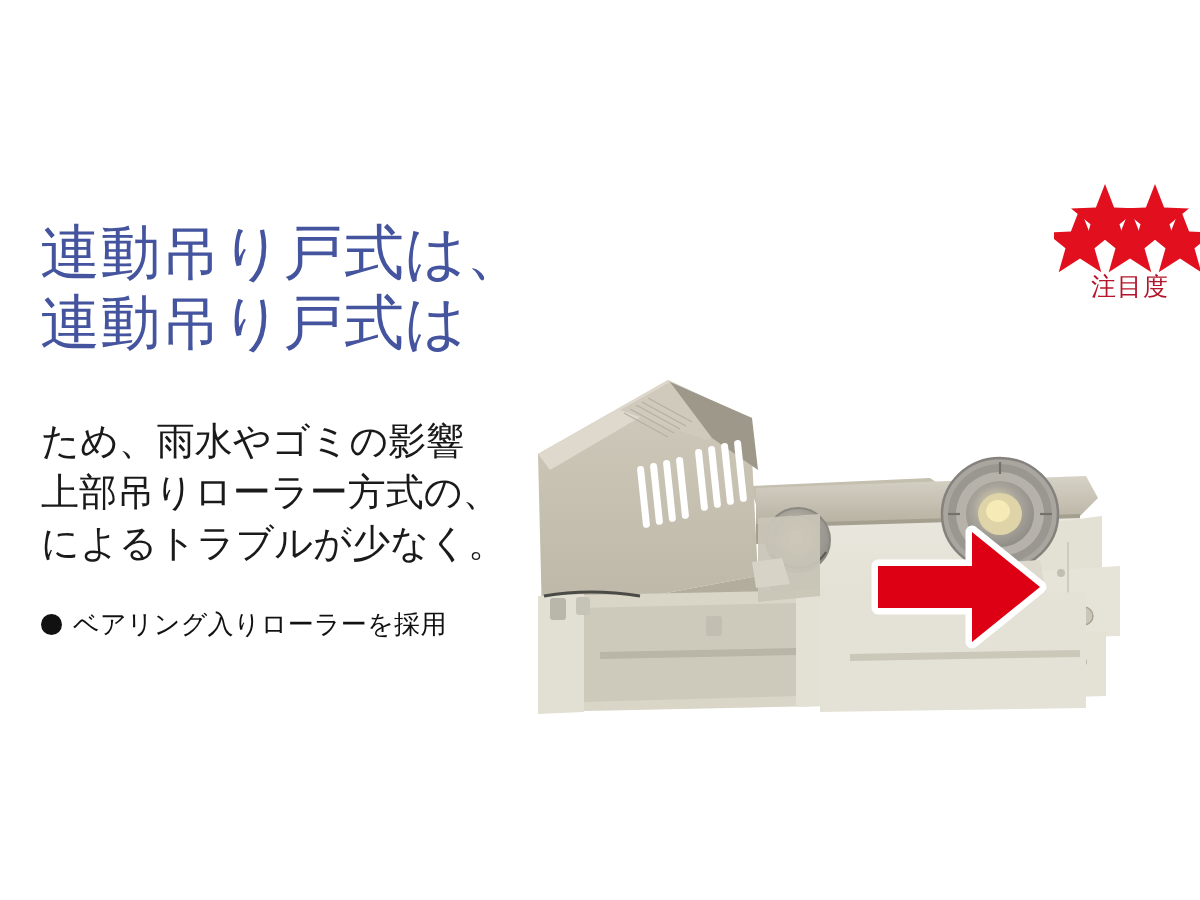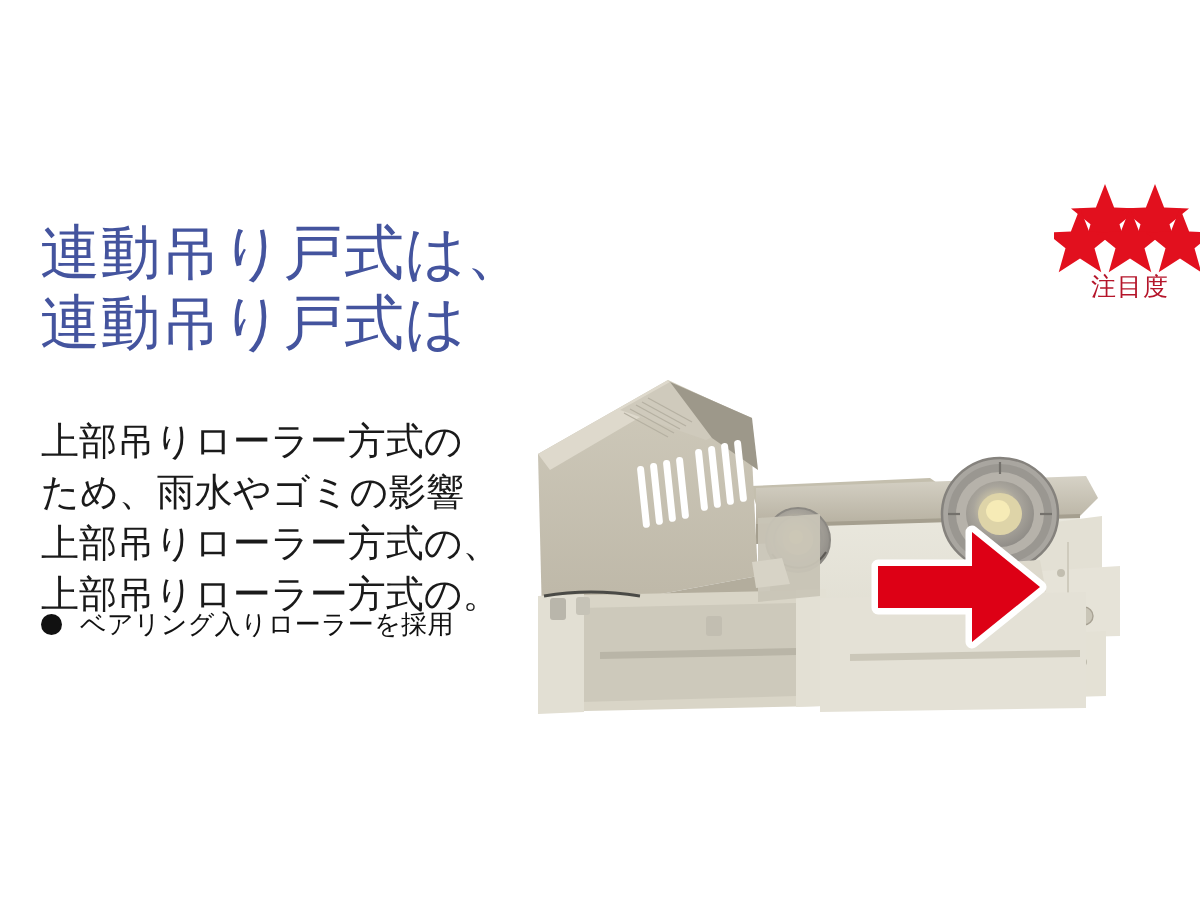--- a/index.html
+++ b/index.html
@@ -57,21 +57,20 @@
     width: 470px;
   }
   .bullet-row {
     display: flex;
     align-items: center;
     height: 44px;
     color: #111111;
     font-size: 26px;
     letter-spacing: 0.3px;
     white-space: nowrap;
-    gap: 7px;
   }
   .bullet-dot {
     flex: 0 0 auto;
     width: 21px;
     height: 21px;
     border-radius: 50%;
     background: #111111;
     margin-right: 11px;
   }
 
@@ -112,24 +111,23 @@
 <body>
 
 <div id="page">
 
   <h1 class="headline">
     <span class="hl-line">連動吊り戸式は、</span>
     <span class="hl-line">連動吊り戸式は</span>
   </h1>
 
   <p class="body-copy">
-    <span class="bc-line">上部吊りローラー方式の</span>
     <span class="bc-line">ため、雨水やゴミの影響</span>
     <span class="bc-line">上部吊りローラー方式の、</span>
-    <span class="bc-line">上部吊りローラー方式の。</span>
+    <span class="bc-line">によるトラブルが少なく。</span>
   </p>
 
   <ul class="bullets" style="list-style:none;margin:0;padding:0;">
     <li class="bullet-row">
       <span class="bullet-dot"></span>
       <span>ベアリング入りローラーを採用</span>
     </li>
   </ul>
 
   <div class="badge">

